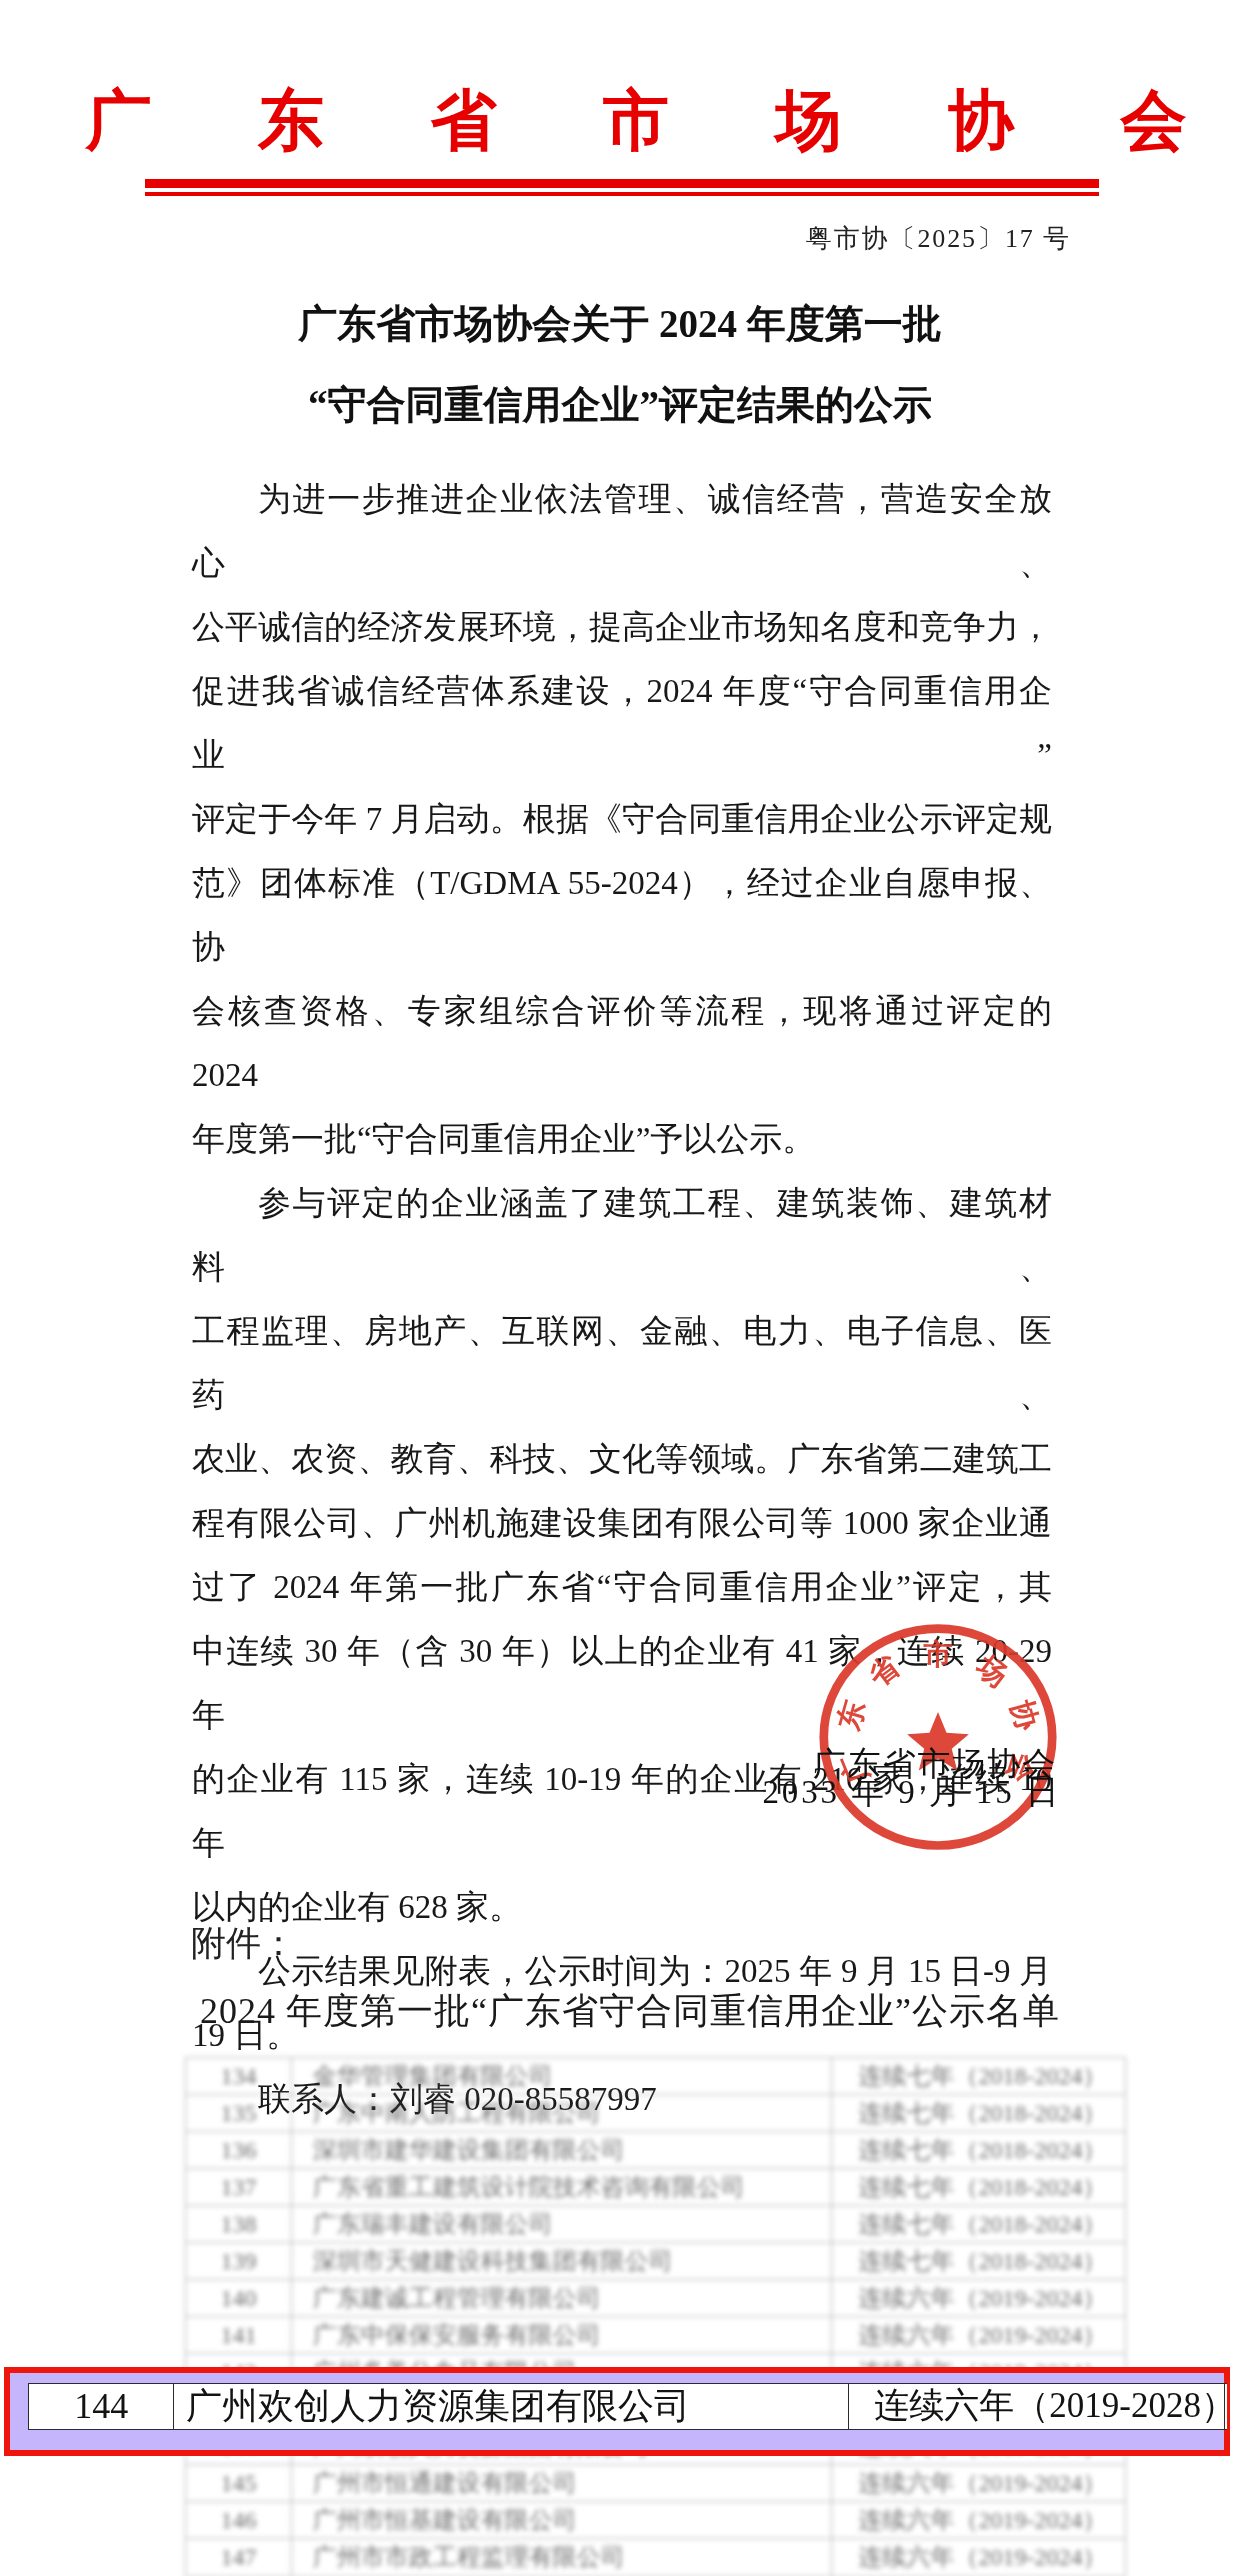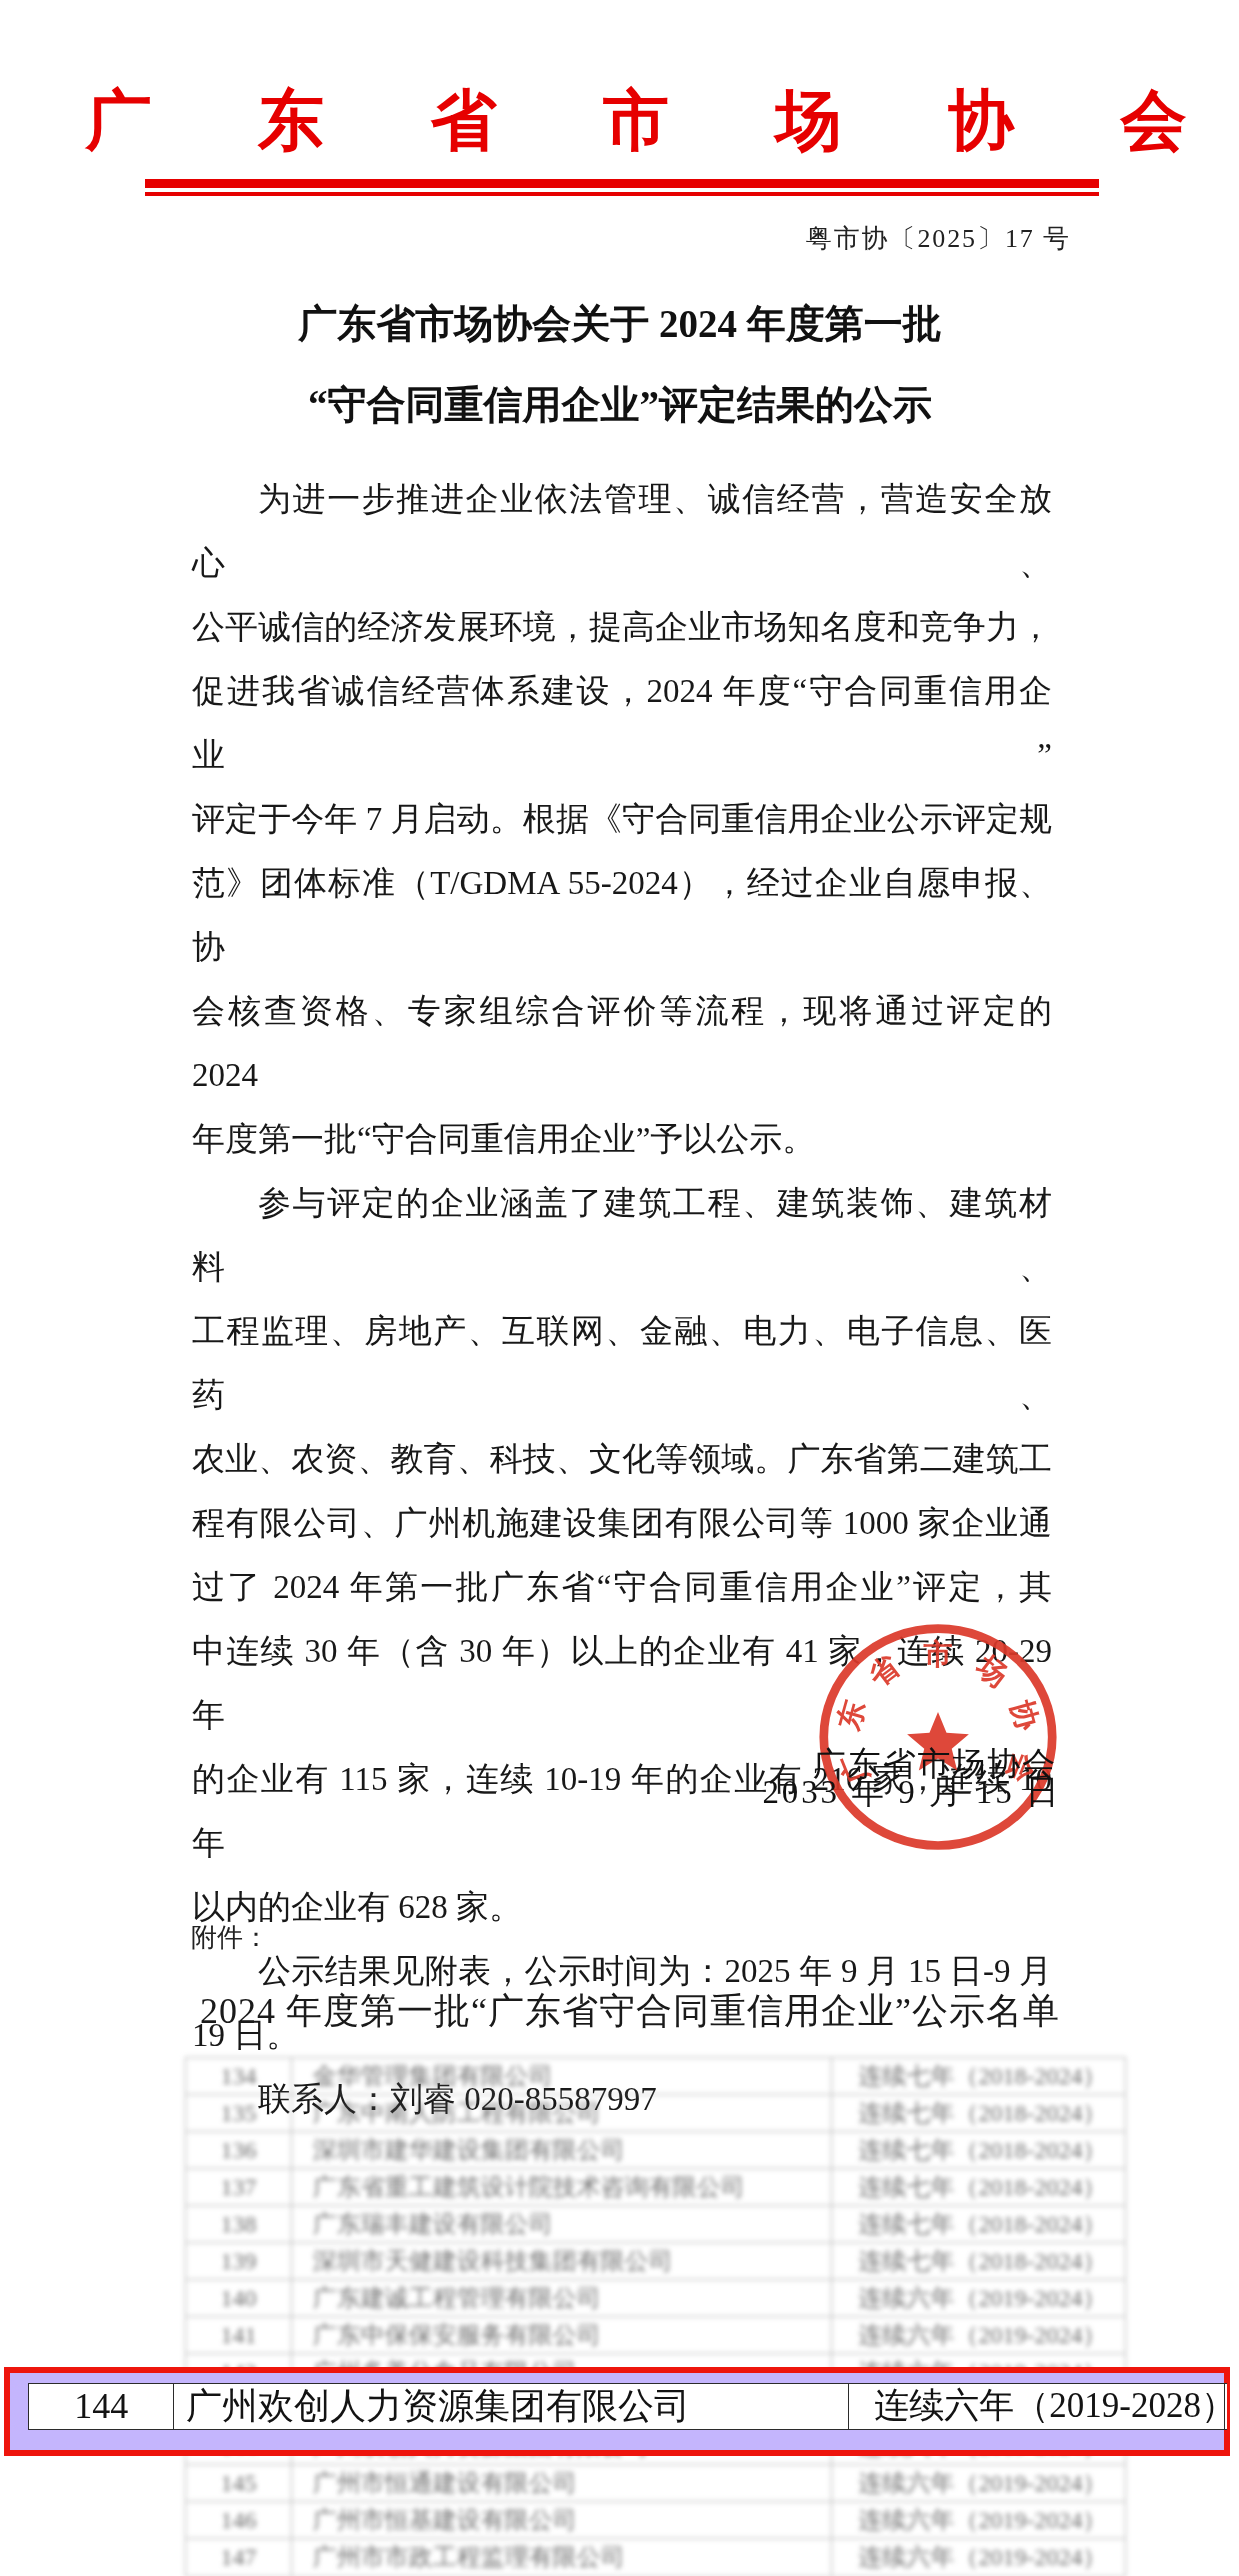--- a/index.html
+++ b/index.html
@@ -48,21 +48,21 @@
   .sig-org{
     position:absolute;top:1706px;left:935px;transform:translateX(-50%);
     font-size:33px;color:#111;letter-spacing:1.9px;white-space:nowrap;z-index:3;margin-top:36px;
   }
   .sig-date{
     position:absolute;top:1770px;left:912px;transform:translateX(-50%);
     font-size:33px;color:#111;letter-spacing:2.9px;white-space:nowrap;z-index:3;
   }
   .seal{position:absolute;left:812px;top:1619px;width:252px;height:242px;z-index:2;opacity:0.92;}
   
-  .attach-label{position:absolute;left:191px;top:1920px;font-size:26px;color:#222;}
+  .attach-label{position:absolute;left:191px;top:1920px;font-size:35px;color:#222;}
   .attach-title{position:absolute;left:200px;top:1987px;font-size:36px;color:#1a1a1a;letter-spacing:1px;white-space:nowrap;}
   
   .list-table{
     position:absolute;left:185px;top:2057px;width:941px;
     border:1px solid #9a9a9a;
     box-sizing:border-box;
     filter:blur(2.5px) opacity(0.82);
     z-index:1;
   }
   .lt-row{display:flex;height:37px;box-sizing:border-box;border-bottom:1px solid #9a9a9a;}

